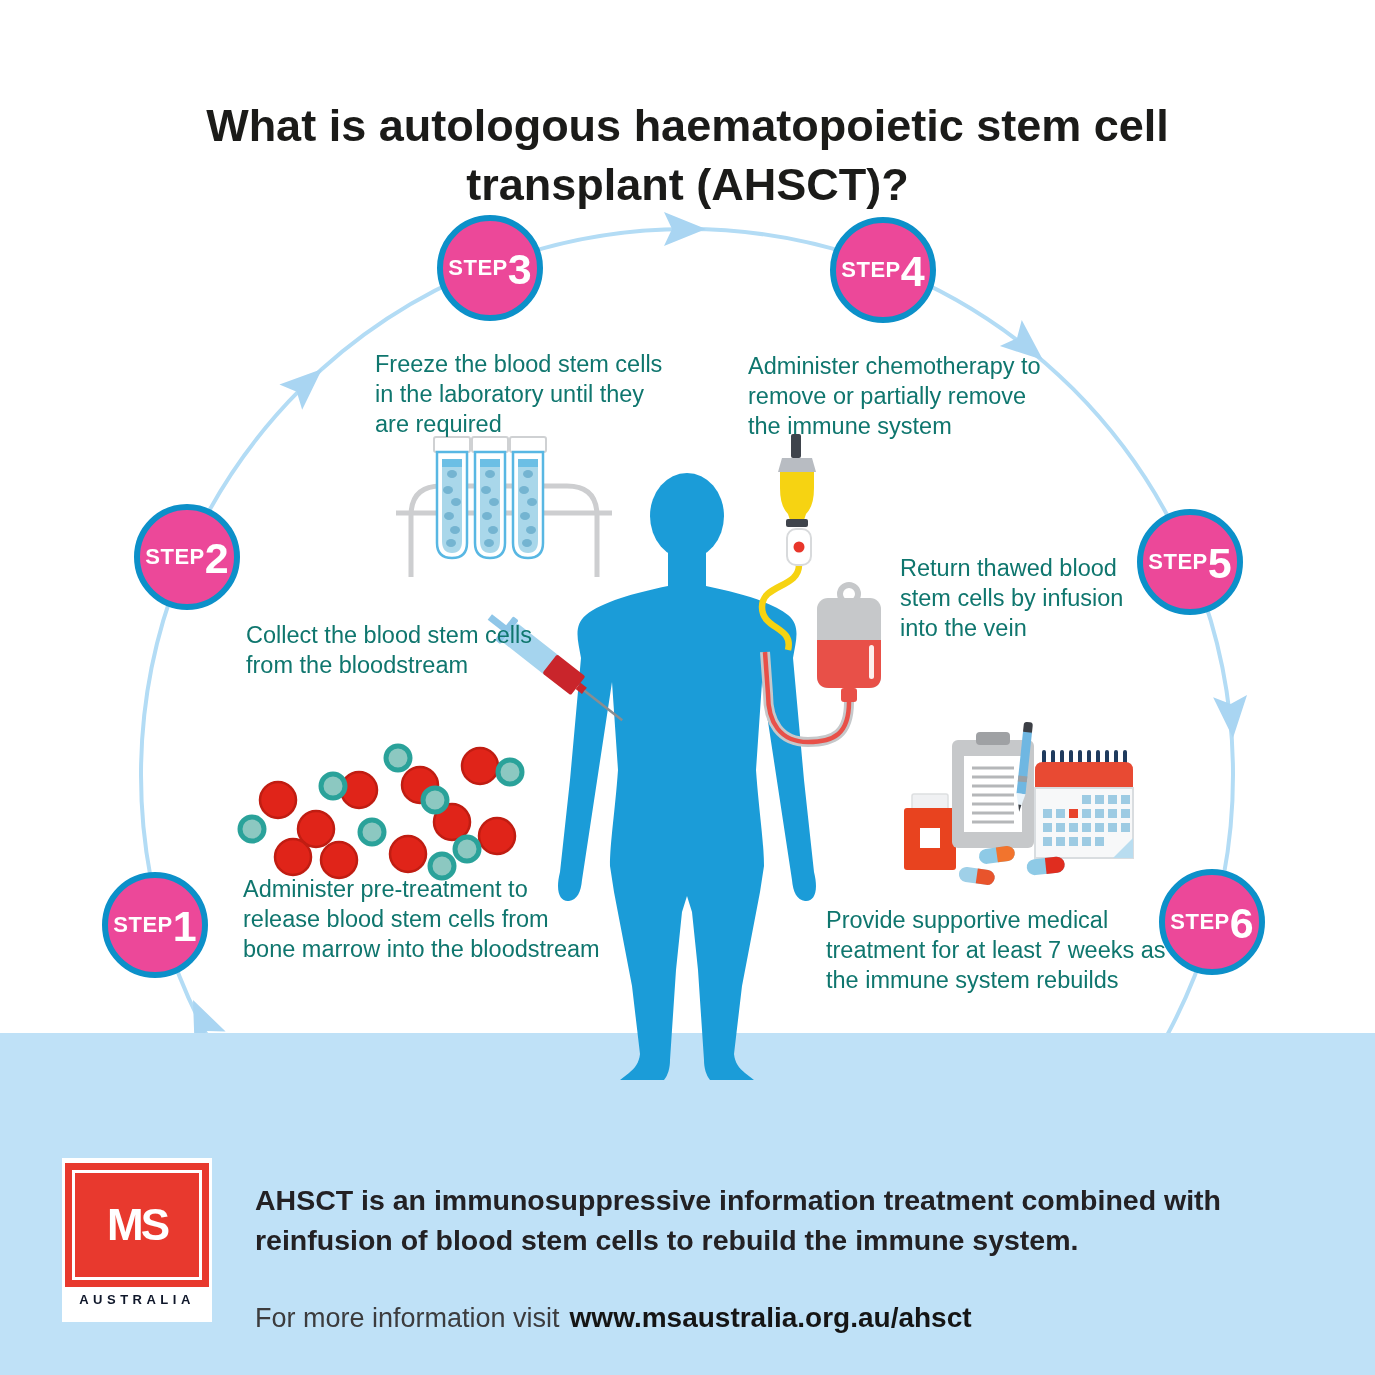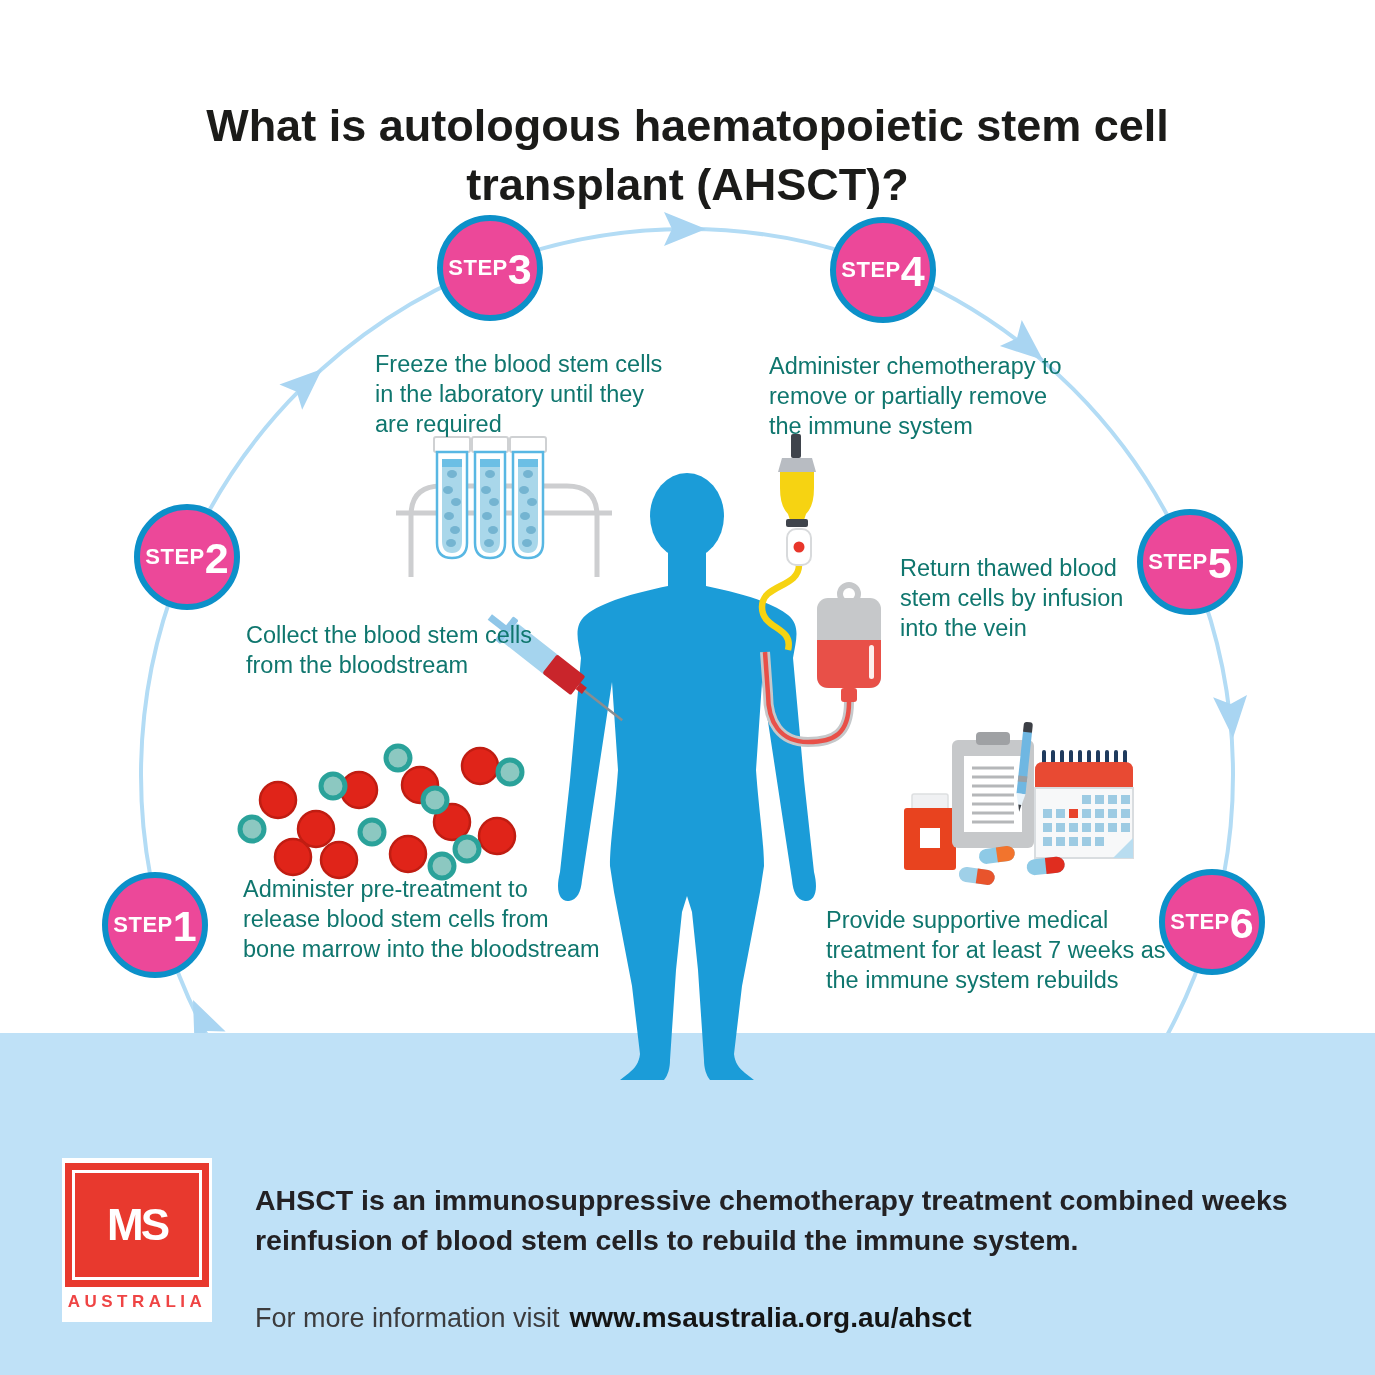--- a/index.html
+++ b/index.html
@@ -14,21 +14,21 @@
   .badge .lbl{font-size:22px;font-weight:bold;letter-spacing:.5px;line-height:1;}
   .badge .num{font-size:43px;font-weight:bold;line-height:1;margin-top:3px;}
   .desc{position:absolute;font-size:23.5px;line-height:30px;color:#0f766e;}
   svg{position:absolute;left:0;top:0;}
   .logo-box{position:absolute;left:62px;top:1158px;width:150px;height:164px;background:#fff;}
   .logo-red{position:absolute;left:3px;top:5px;width:144px;height:124px;background:#e8392e;
             display:flex;align-items:center;justify-content:center;}
   .logo-red .inner{position:absolute;left:7px;top:7px;right:7px;bottom:7px;border:3px solid #fff;}
   .logo-ms{color:#fff;font-size:44px;font-weight:bold;letter-spacing:-3px;position:relative;}
   .logo-country{position:absolute;left:0;top:134px;width:150px;text-align:center;
-            font-size:17px;font-weight:bold;letter-spacing:4.5px;color:#ef4444;}
+            font-size:13px;font-weight:bold;letter-spacing:4.5px;color:#0f172a;}
   .summary{position:absolute;left:255px;top:1180px;width:1040px;font-size:28.5px;
            font-weight:bold;color:#232124;line-height:1.42;}
   .moreinfo{position:absolute;left:255px;top:1286px;font-size:27px;color:#3c3c3e;margin-top:16px;}
   .moreinfo .url{font-weight:bold;color:#151515;font-size:28px;margin-left:10px;}
 </style>
 </head>
 <body>
 
 <div class="band"></div>
 
@@ -294,28 +294,28 @@
   <div class="num">5</div>
 </div>
 <div class="badge" style="left:1159px;top:869px;">
   <div class="lbl">STEP</div>
   <div class="num">6</div>
 </div>
 
 <div class="desc" style="left:243px;top:874px;width:360px;">Administer pre-treatment to release blood stem cells from bone marrow into the bloodstream</div>
 <div class="desc" style="left:246px;top:620px;width:305px;">Collect the blood stem cells from the bloodstream</div>
 <div class="desc" style="left:375px;top:349px;width:300px;">Freeze the blood stem cells in the laboratory until they are required</div>
-<div class="desc" style="left:748px;top:351px;width:295px;margin-left:21px;">Administer chemotherapy to remove or partially remove the immune system</div>
+<div class="desc" style="left:748px;top:351px;width:295px;">Administer chemotherapy to remove or partially remove the immune system</div>
 <div class="desc" style="left:900px;top:553px;width:240px;">Return thawed blood stem cells by infusion into the vein</div>
 <div class="desc" style="left:826px;top:905px;width:340px;">Provide supportive medical treatment for at least 7 weeks as the immune system rebuilds</div>
 
 <div class="logo-box">
   <div class="logo-red">
     <div class="inner"></div>
     <div class="logo-ms">MS</div>
   </div>
   <div class="logo-country">AUSTRALIA</div>
 </div>
 
-<div class="summary">AHSCT is an immunosuppressive chemotherapy treatment combined weeks reinfusion of blood stem cells to rebuild the immune system.</div>
+<div class="summary">AHSCT is an immunosuppressive information treatment combined with reinfusion of blood stem cells to rebuild the immune system.</div>
 <div class="moreinfo">
   <span>For more information visit</span><span class="url">www.msaustralia.org.au/ahsct</span>
 </div>
 
 </body></html>

